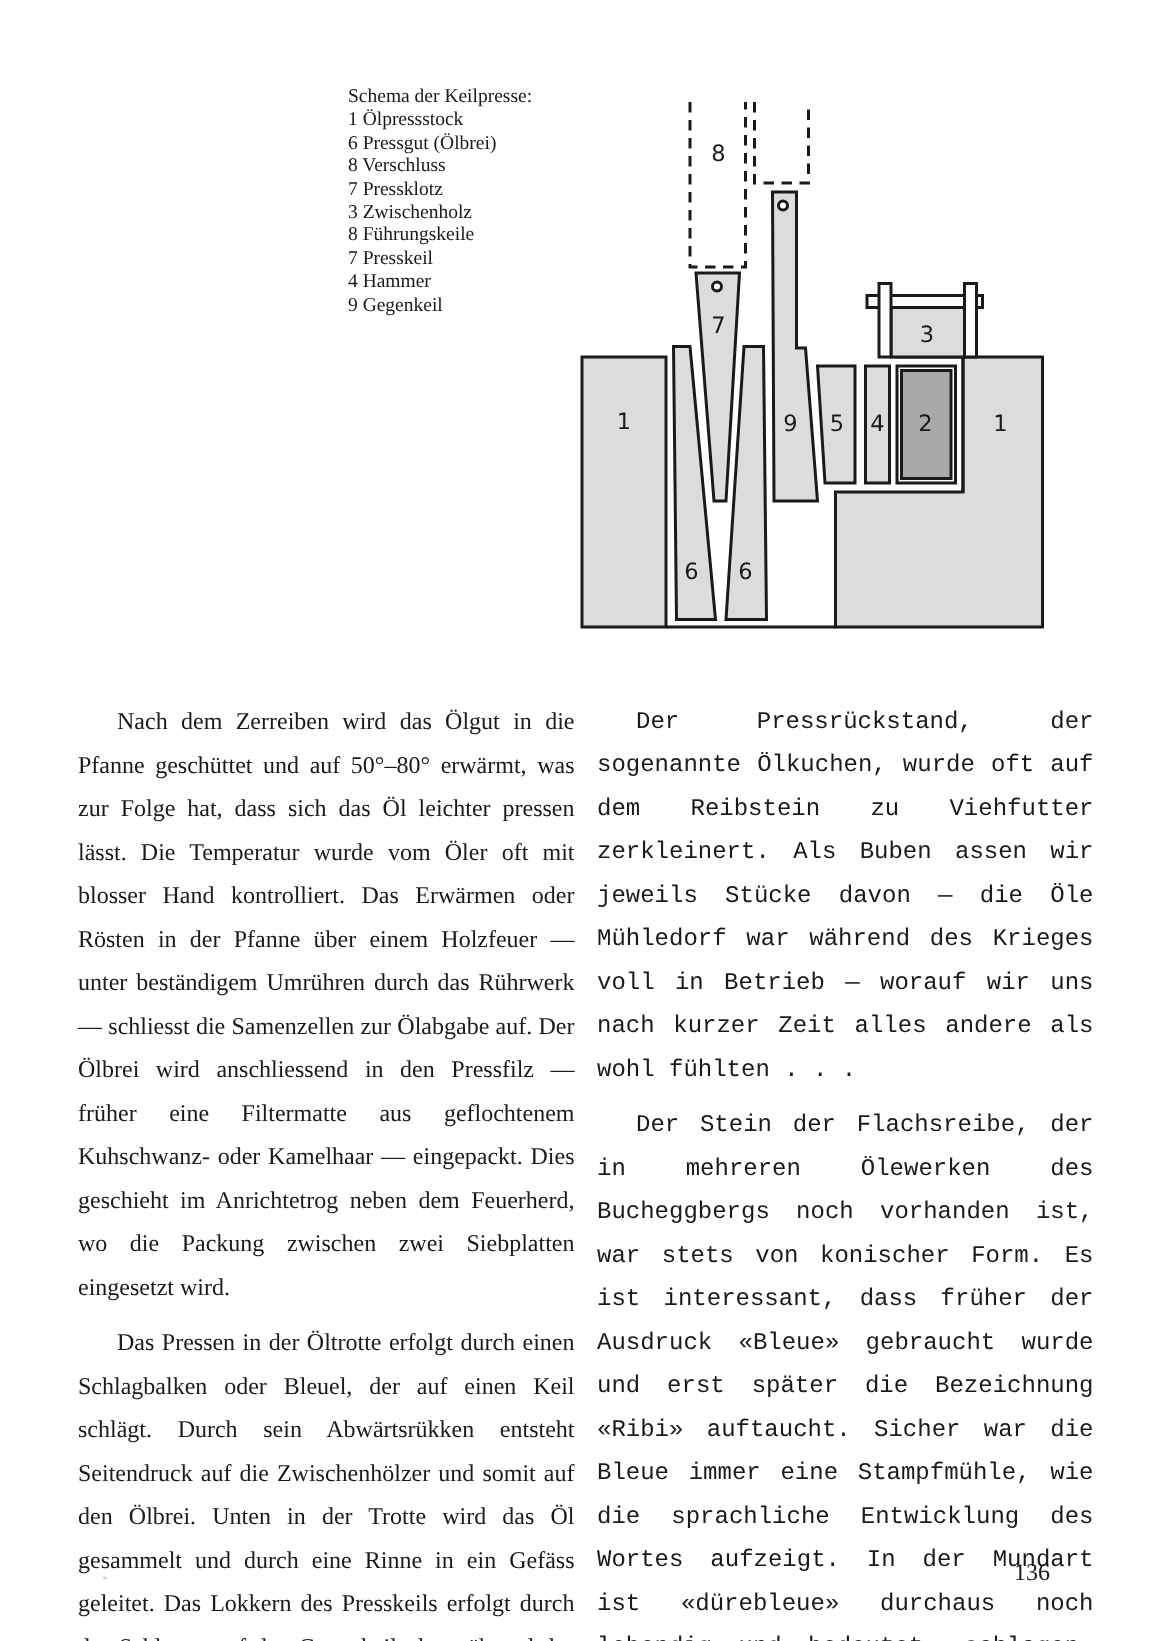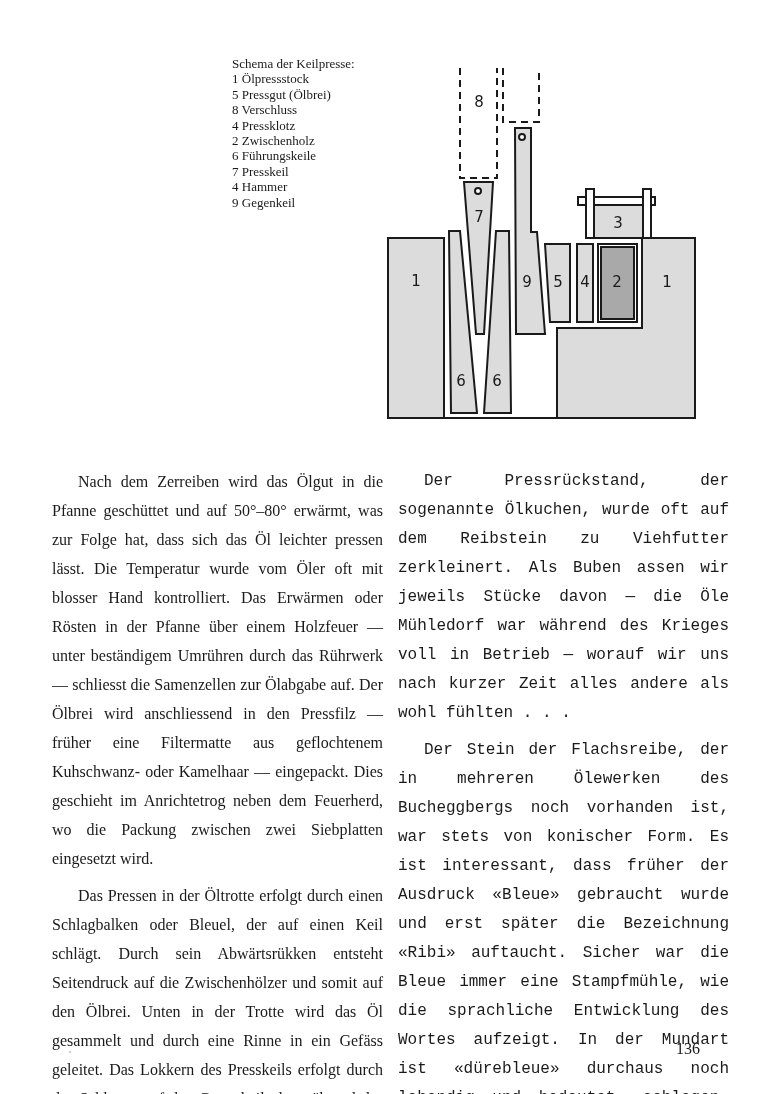--- a/index.html
+++ b/index.html
@@ -16,25 +16,25 @@
     .col p + p { margin-top: 8px; }
     .pagenum { position: absolute; left: 676px; top: 1040px; font-size: 16px; }
     .speck { position: absolute; left: 69px; top: 1051px; width: 2px; height: 2px; background: #cfcfcf; }
   </style>
 </head>
 <body>
 
 <div class="legend">
   <div>Schema der Keilpresse:</div>
   <div>1 Ölpressstock</div>
-  <div>5 Pressgut (Ölbrei)</div>
+  <div>6 Pressgut (Ölbrei)</div>
   <div>8 Verschluss</div>
-  <div>4 Pressklotz</div>
-  <div>2 Zwischenholz</div>
-  <div>6 Führungskeile</div>
+  <div>7 Pressklotz</div>
+  <div>3 Zwischenholz</div>
+  <div>8 Führungskeile</div>
   <div>7 Presskeil</div>
   <div>4 Hammer</div>
   <div>9 Gegenkeil</div>
 </div>
 
 <svg class="diagram" viewBox="385 60 312 362" xmlns="http://www.w3.org/2000/svg">
   <g stroke="#1a1a1a" stroke-width="2" fill="#dcdcdc" stroke-linejoin="miter">
 
     <g fill="none" stroke-dasharray="7,5">
       <polyline points="460,68 460,178 497,178 497,68"></polyline>

